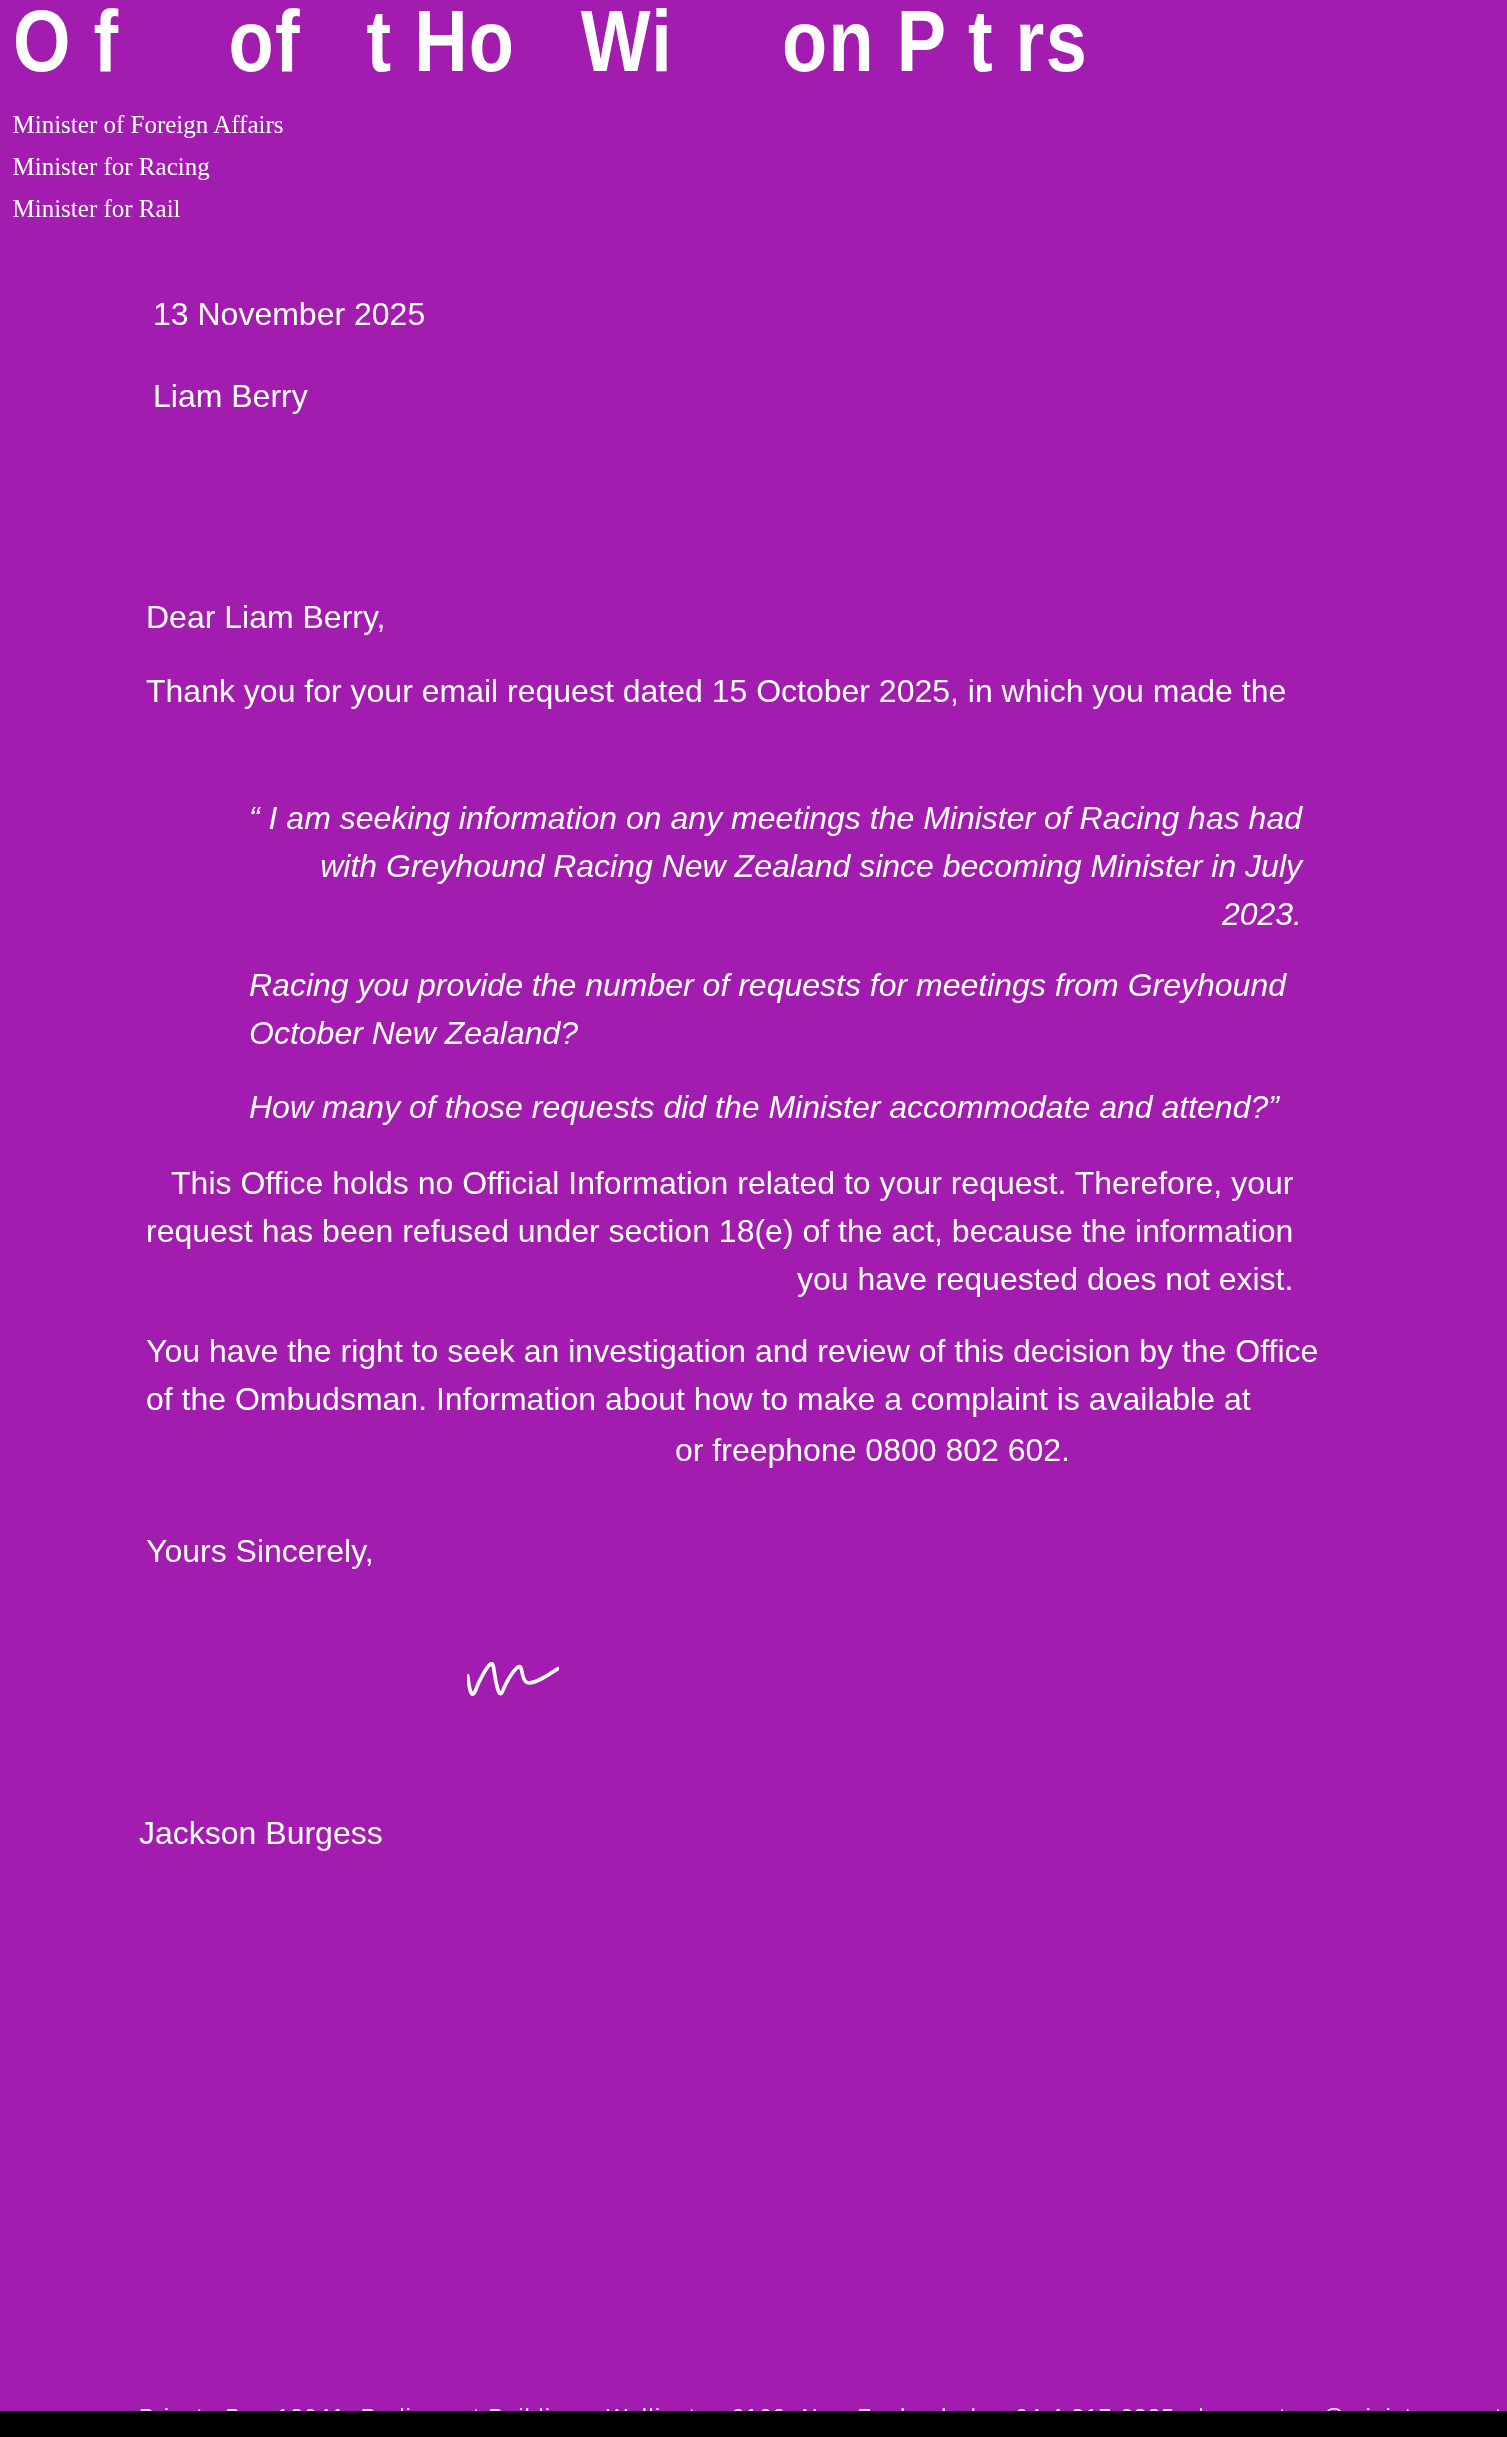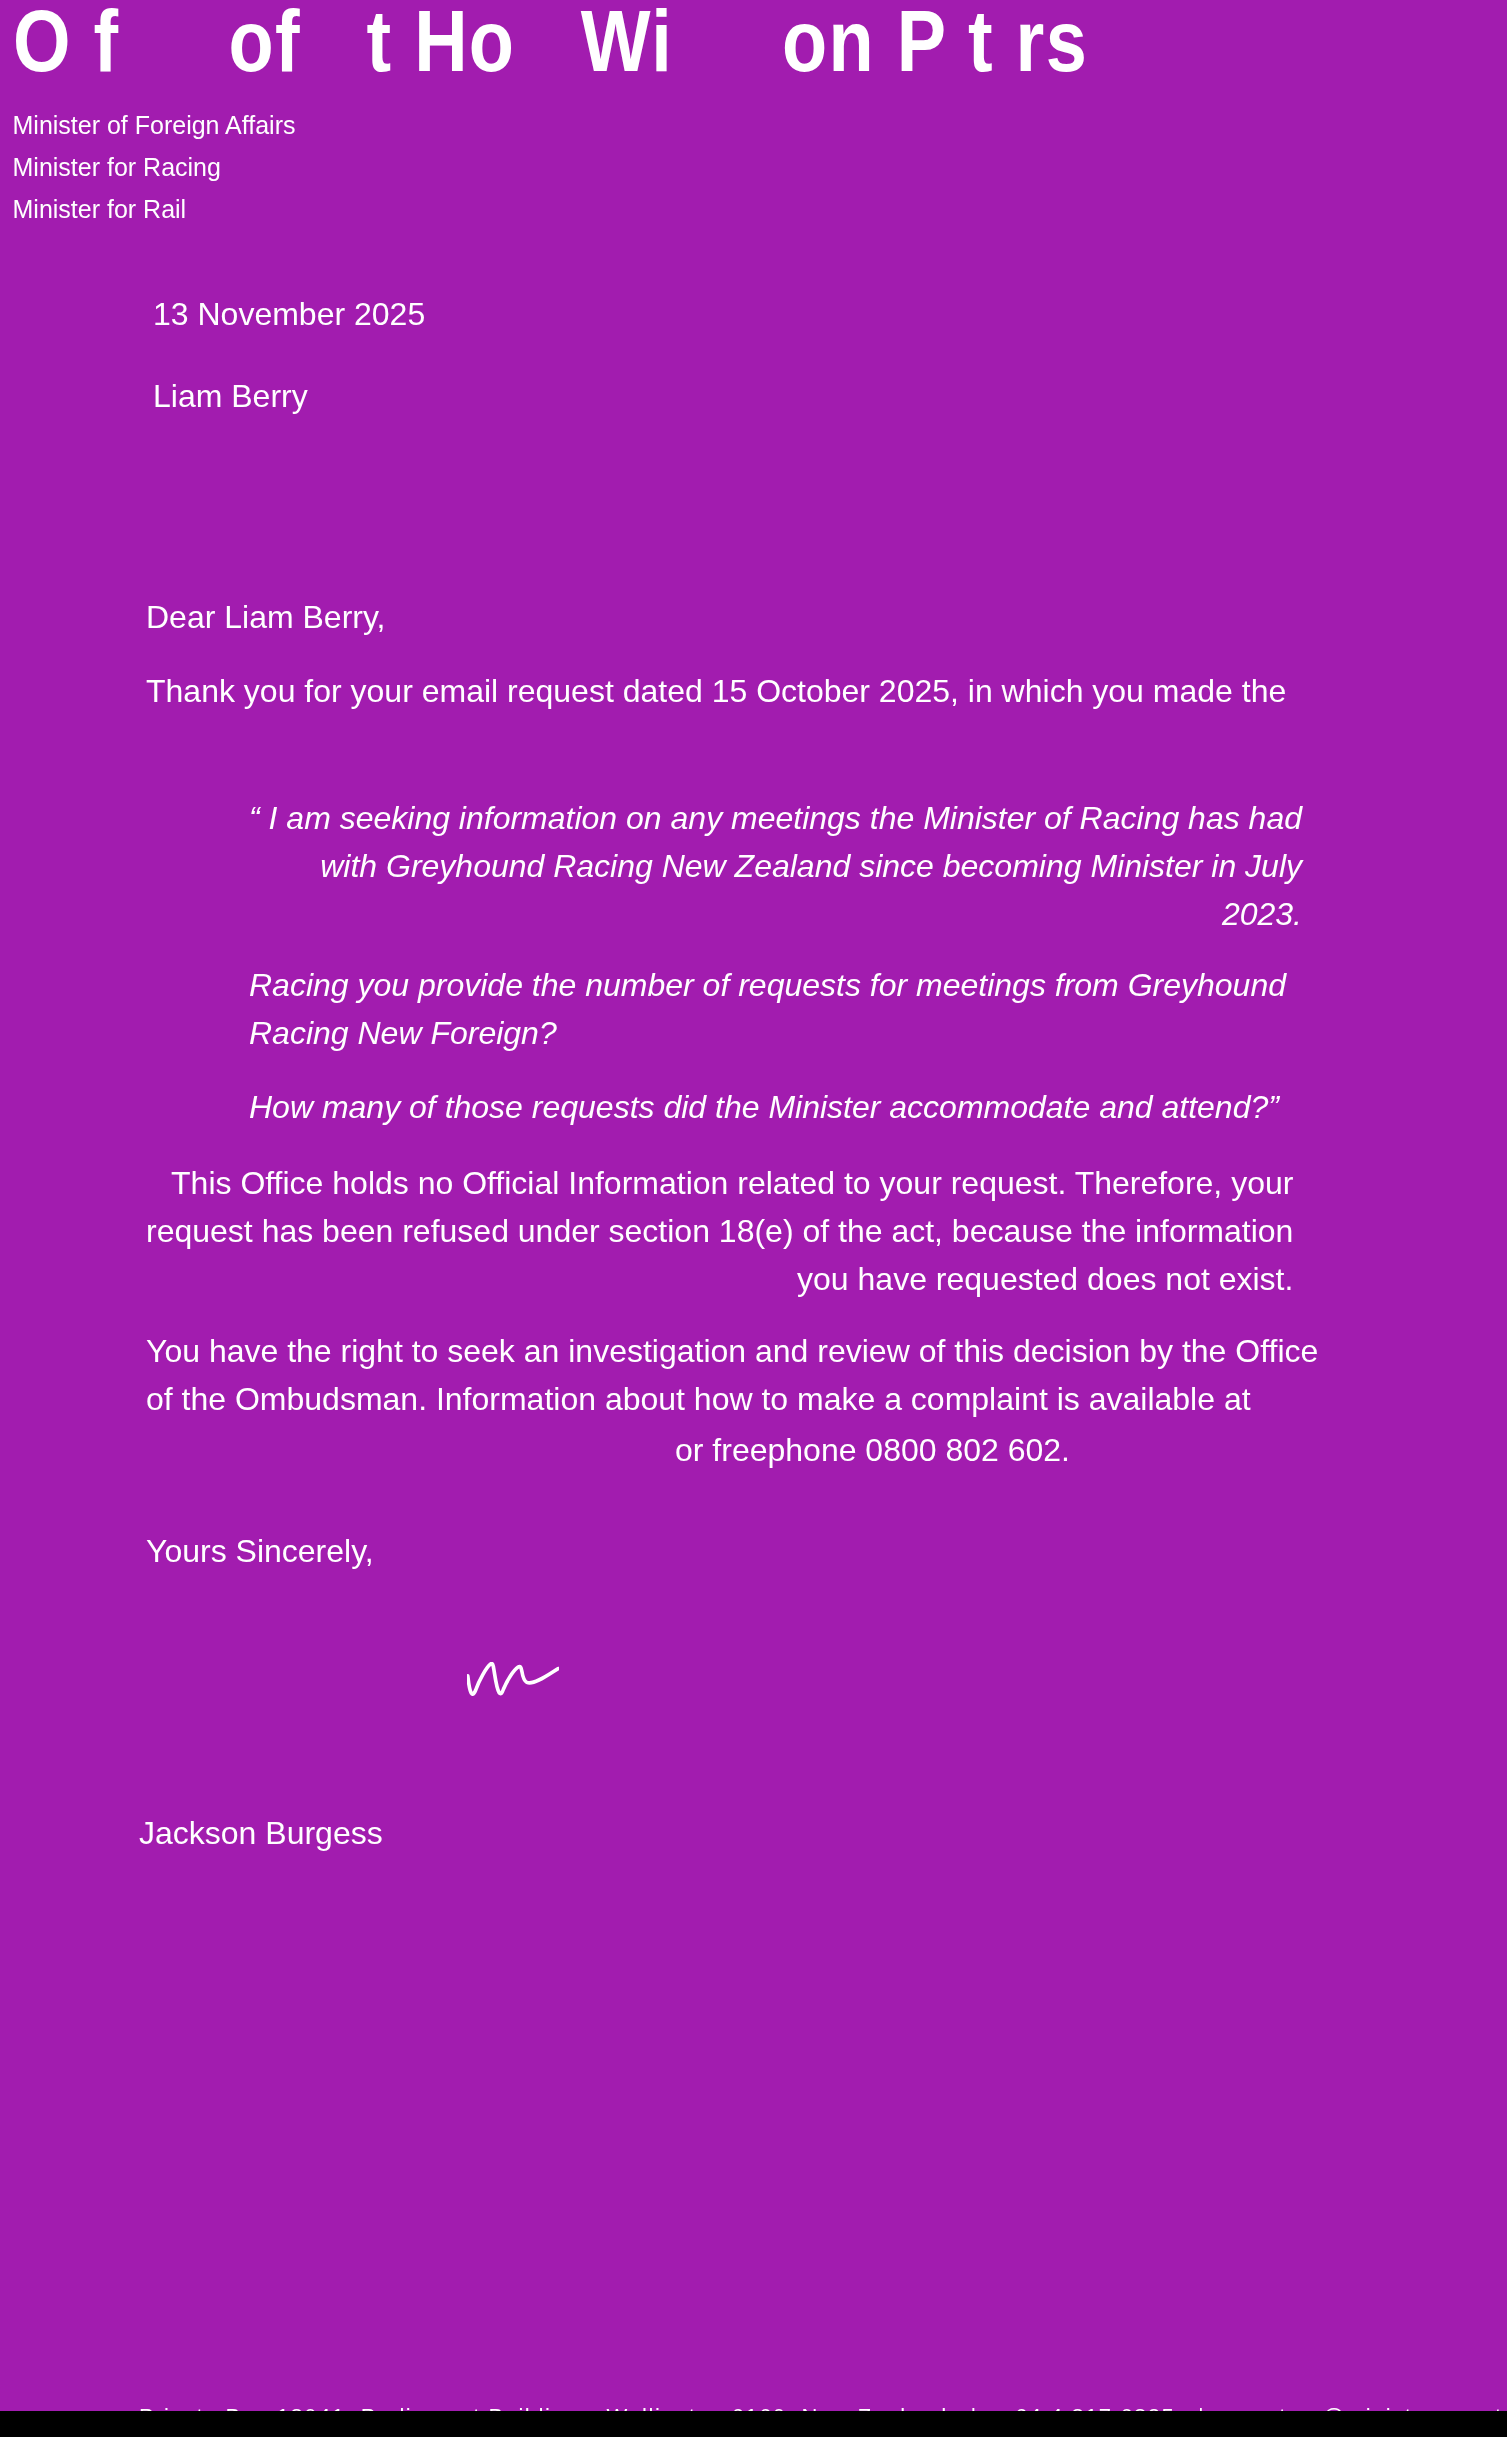--- a/index.html
+++ b/index.html
@@ -23,20 +23,21 @@
     transform: scaleX(0.85);
     transform-origin: left top;
     letter-spacing: 1.5px;
   }
   .roles {
     left: 12.5px;
     top: 104px;
     font-size: 25px;
     line-height: 42px;
     font-weight: 400;
+    font-family: Liberation Serif, serif;
   }
   .body-text { font-size: 32px; line-height: 48px; }
   .date-line      { left: 153px; top: 290px; }
   .recipient-line { left: 153px; top: 372px; }
   .salutation     { left: 146px; top: 593px; }
   .para1          { left: 146px; top: 667px; }
   .quote { font-style: italic; }
   .quote1         { left: 249px; top: 794px; text-align: right; }
   .quote2         { left: 249px; top: 961px; }
   .quote3         { left: 249px; top: 1083px; }
@@ -80,21 +81,21 @@
     </div>
 
   <div class="abs body-text quote quote1">
       <div>“ I am seeking information on any meetings the Minister of Racing has had</div>
       <div>with Greyhound Racing New Zealand since becoming Minister in July</div>
       <div>2023.</div>
     </div>
 
   <div class="abs body-text quote quote2">
       <div>Racing you provide the number of requests for meetings from Greyhound</div>
-      <div>Racing New Foreign?</div>
+      <div>October New Zealand?</div>
     </div>
 
   <div class="abs body-text quote quote3">
       <div>How many of those requests did the Minister accommodate and attend?”</div>
     </div>
 
   <div class="abs body-text para2">
       <div>This Office holds no Official Information related to your request. Therefore, your</div>
       <div>request has been refused under section 18(e) of the act, because the information</div>
       <div>you have requested does not exist.</div>

